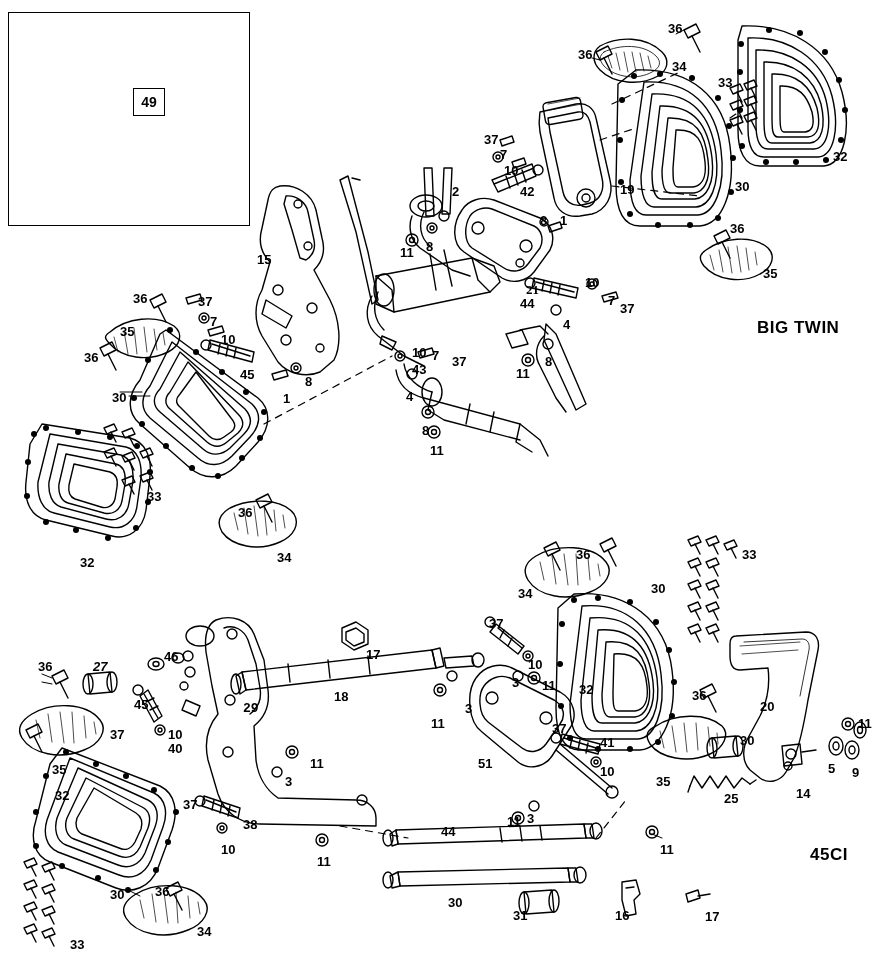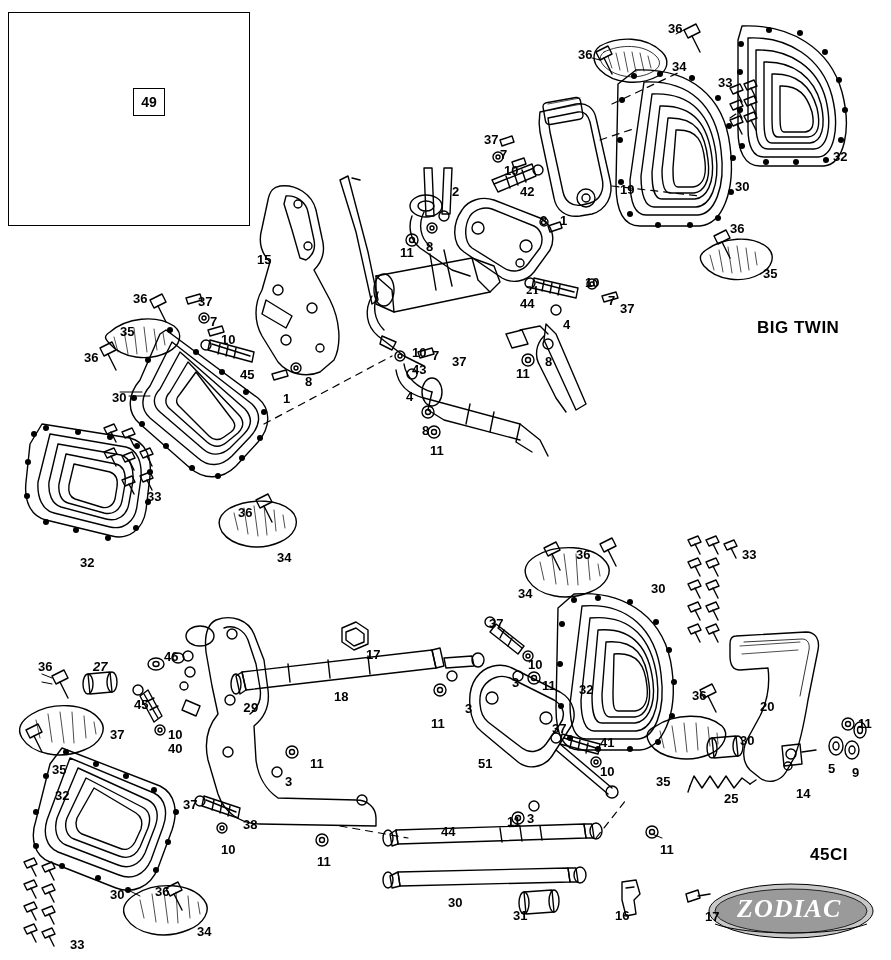--- a/index.html
+++ b/index.html
@@ -710,28 +710,20 @@
       </g>
     </g>
   </svg>
 
   <div class="inset-box"></div>
   <div class="inset-num">49</div>
 
   <div class="section-title" style="left:757px; top:318px;">BIG TWIN</div>
   <div class="section-title" style="left:810px; top:845px;">45CI</div>
 
-  <div class="zodiac">
-    <svg width="168" height="62" viewBox="0 0 168 62" xmlns="http://www.w3.org/2000/svg">
-      <ellipse cx="84" cy="31" rx="82" ry="27" fill="#c8c8c8" stroke="#000" stroke-width="1"></ellipse>
-      <ellipse cx="84" cy="31" rx="76" ry="22" fill="#9a9a9a" stroke="#000" stroke-width="0.8"></ellipse>
-      <path d="M8 44 C40 56 128 56 160 44" fill="none" stroke="#000" stroke-width="1"></path>
-    </svg>
-    <div class="zodiac-text">ZODIAC</div>
-  </div>
 
   <div id="callouts">
       <div class="lbl" style="left: 668px; top: 22px;">36</div>
       <div class="lbl" style="left: 578px; top: 48px;">36</div>
       <div class="lbl" style="left: 672px; top: 60px;">34</div>
       <div class="lbl" style="left: 718px; top: 76px;">33</div>
       <div class="lbl" style="left: 833px; top: 150px;">32</div>
       <div class="lbl" style="left: 484px; top: 133px;">37</div>
       <div class="lbl" style="left: 500px; top: 148px;">7</div>
       <div class="lbl" style="left: 504px; top: 164px;">10</div>

